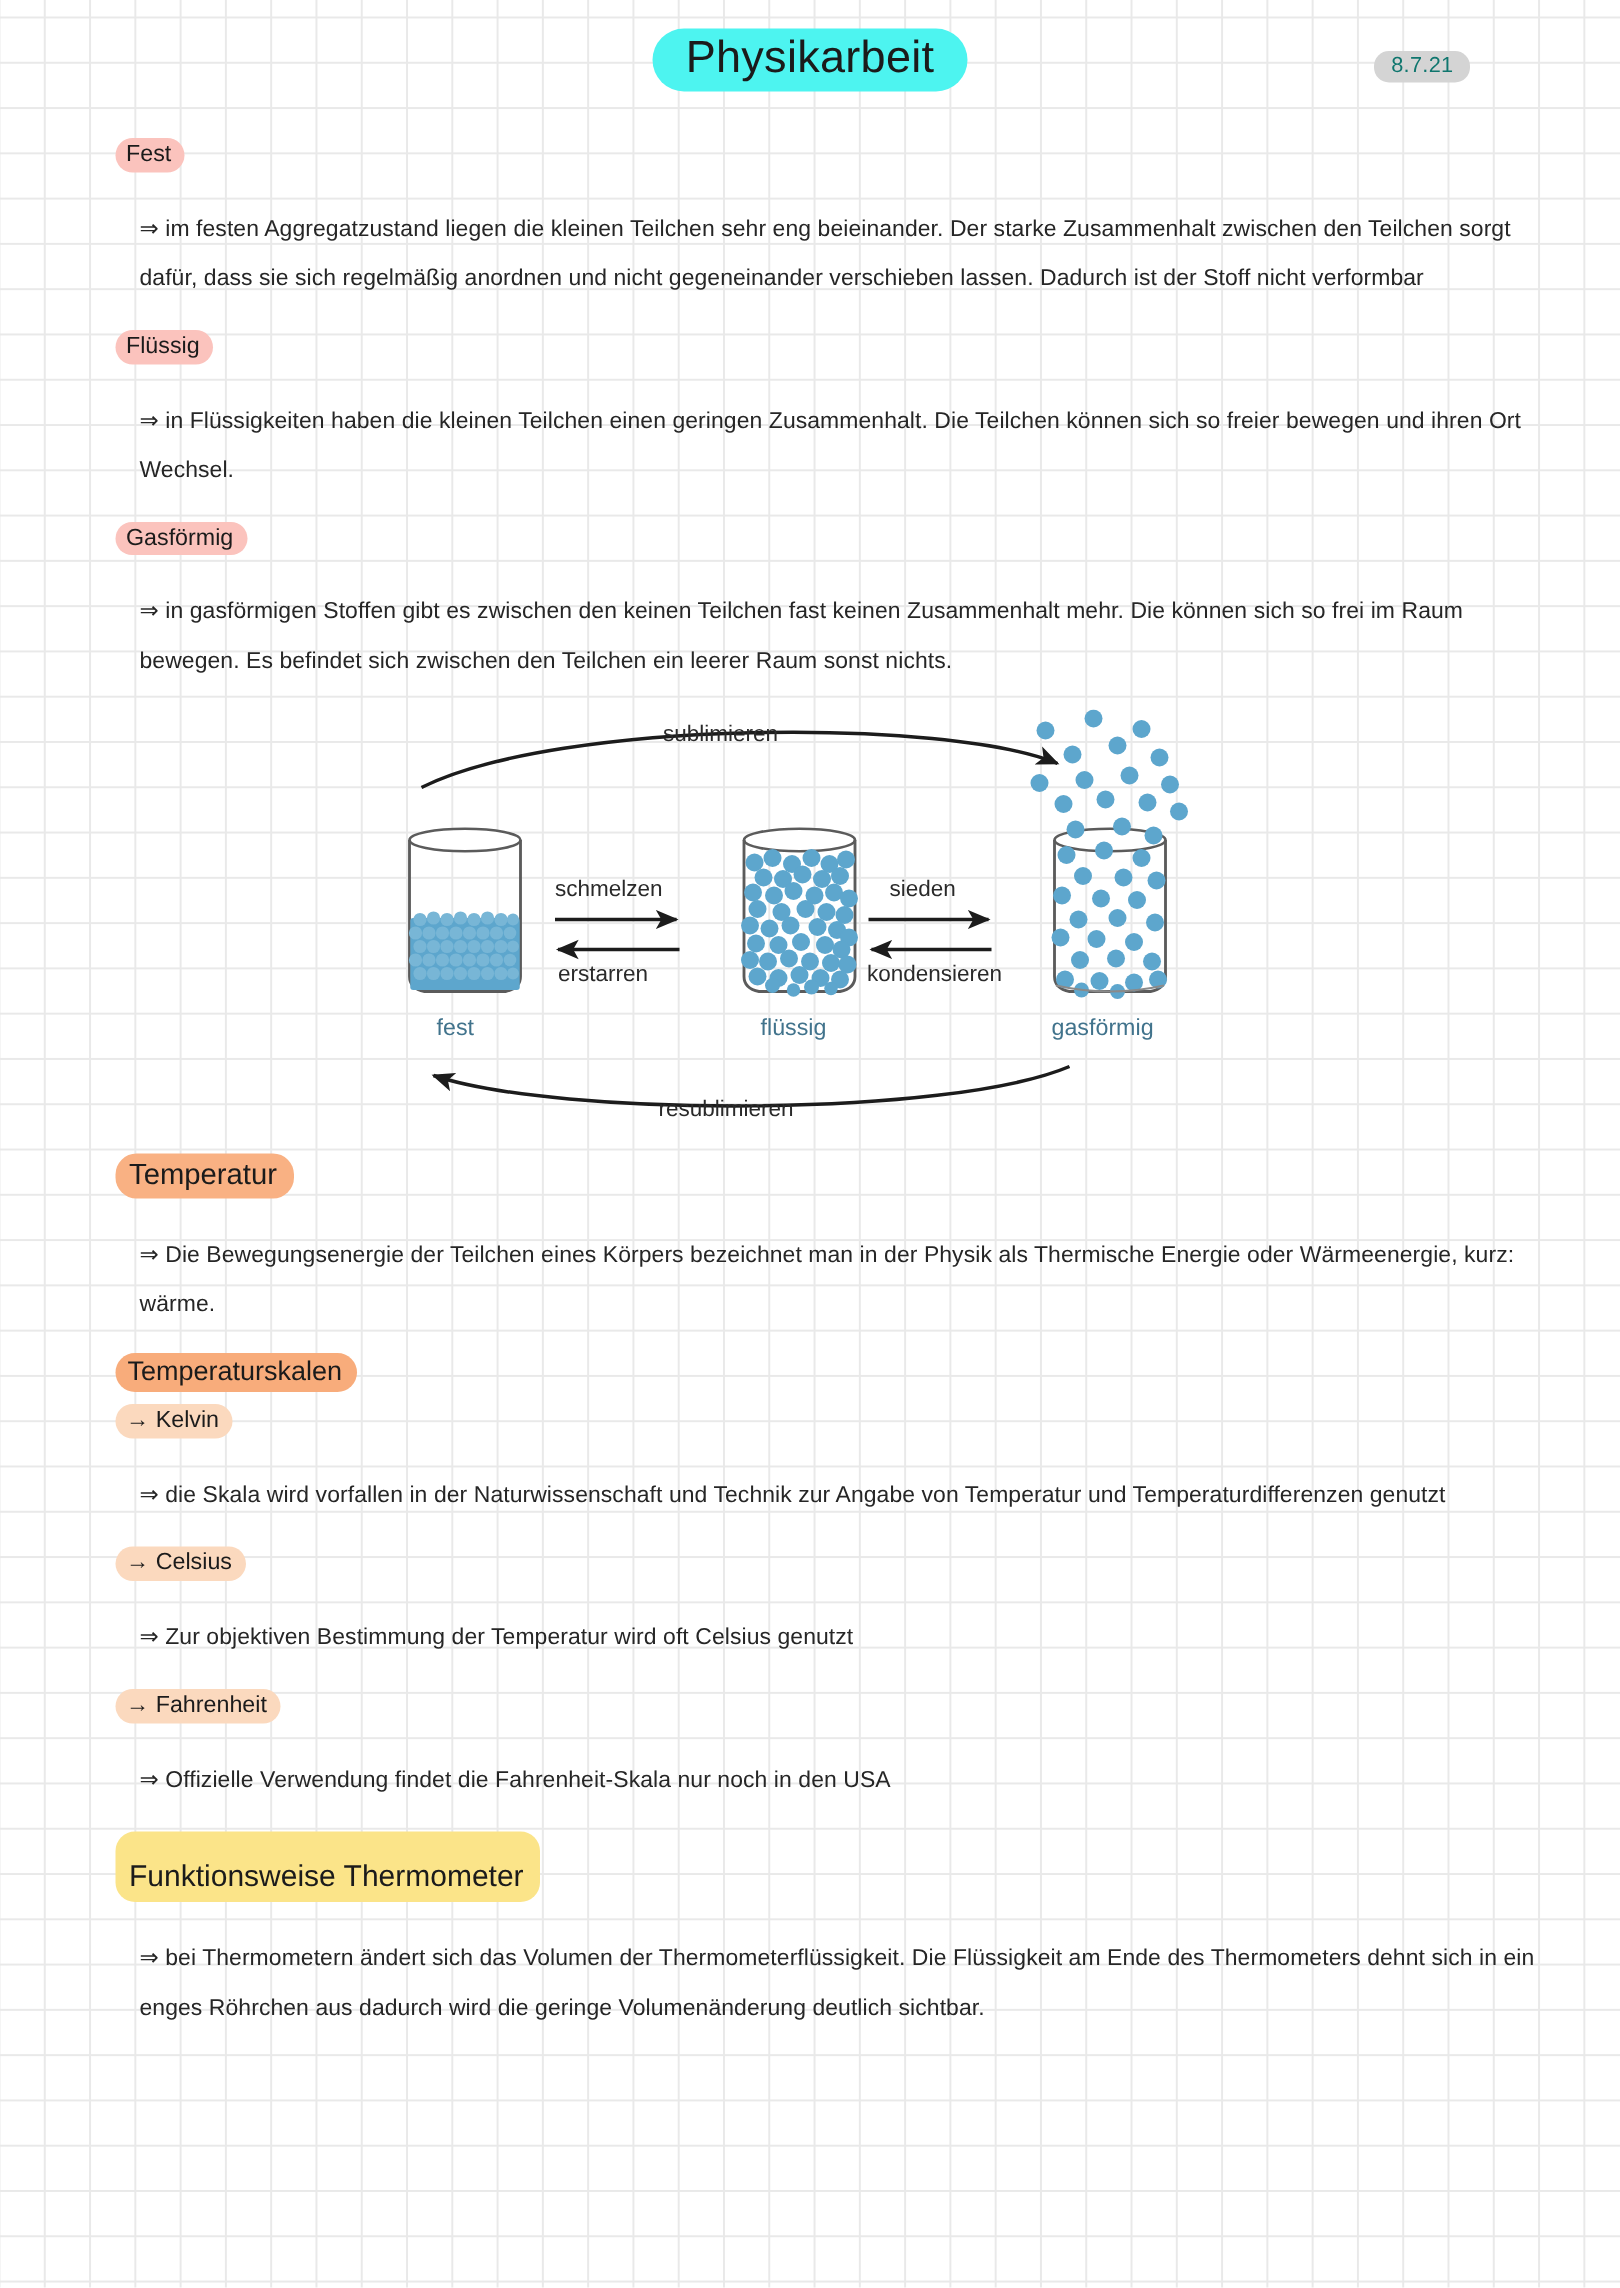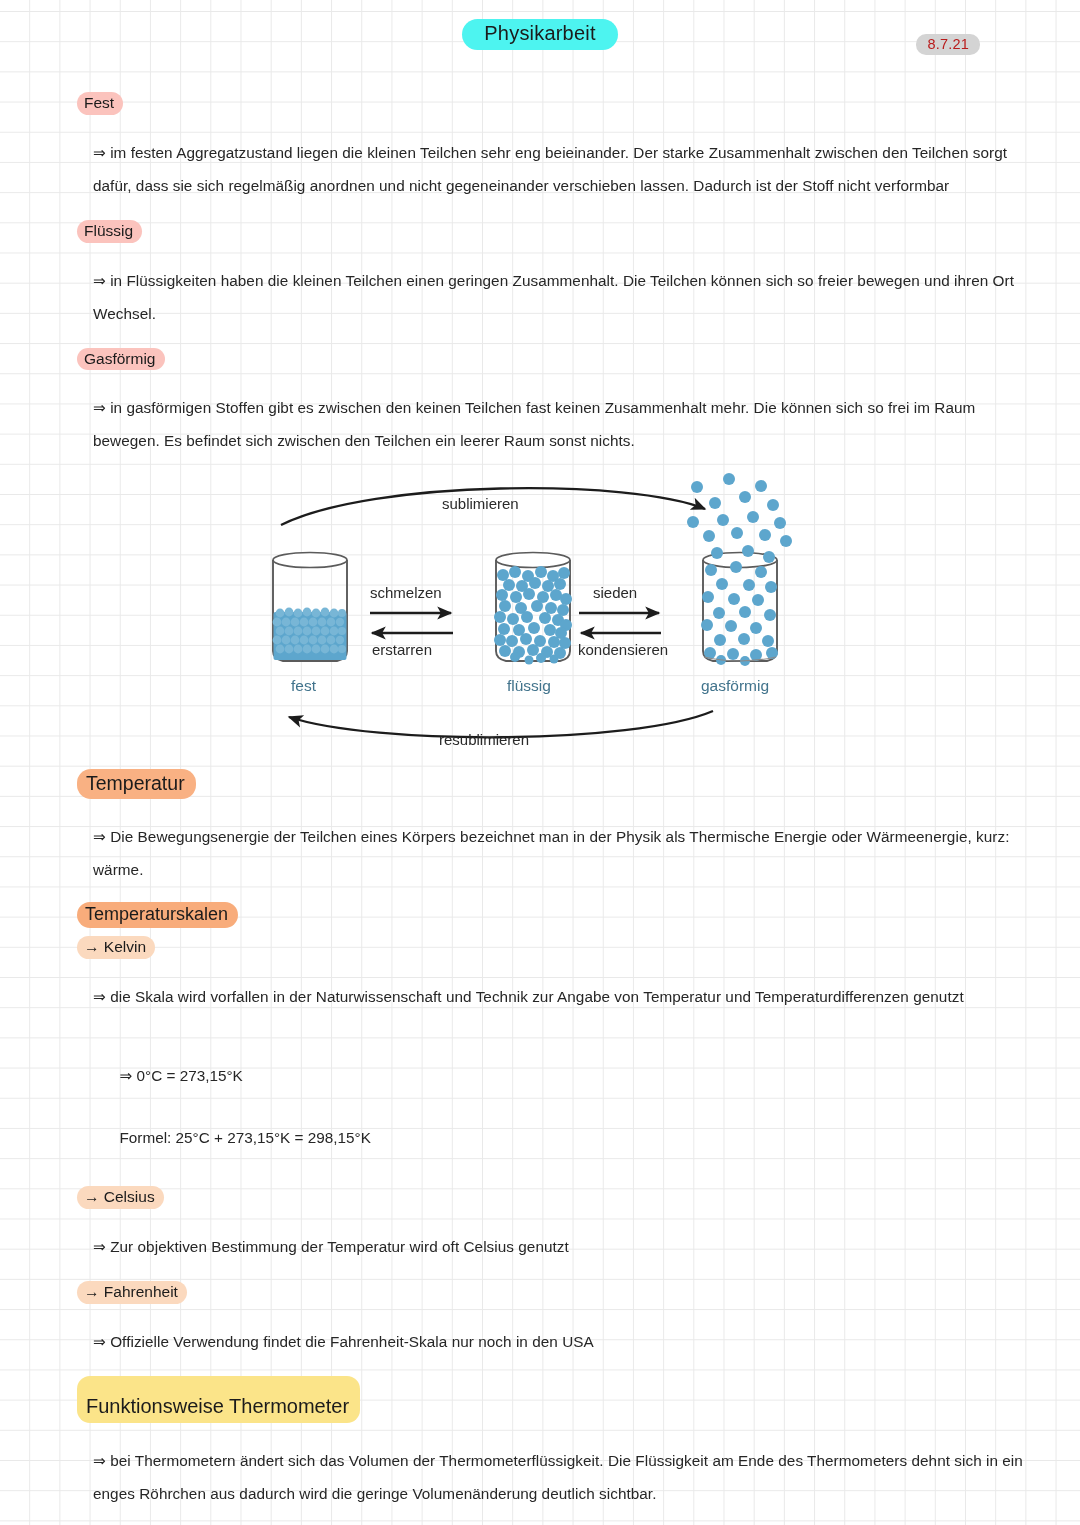--- a/index.html
+++ b/index.html
@@ -36,34 +36,34 @@
   }
   #doc-title {
     position: absolute;
     left: 0;
     right: 0;
     top: 19px;
     text-align: center;
   }
   #doc-title .hl {
     display: inline-block;
-    font-size: 20px;
+    font-size: 30px;
     line-height: 1.05;
     color: #1b1b1b;
     background: #4DF4F0;
     padding: 4px 22px 6px 22px;
     border-radius: 22px;
     letter-spacing: 0.2px;
   }
   #date-badge {
     position: absolute;
     right: 100px;
     top: 34px;
     font-size: 14.5px;
-    color: #b91c1c;
+    color: #0f766e;
     background: #d4d4d4;
     border-radius: 10px;
     padding: 2px 11px 3px 11px;
     letter-spacing: 0.2px;
   }
 
   
   #content {
     position: absolute;
     left: 77px;
@@ -377,21 +377,21 @@
             <circle cx="503" cy="182" r="6"></circle>
               <circle cx="519" cy="180" r="6"></circle>
             <circle cx="468" cy="187" r="5"></circle>
               <circle cx="492" cy="188" r="5"></circle>
           </g>
 
           <path d="M451 184 Q487 192 523 184" fill="none" stroke="#8a8a8a" stroke-width="1.2"></path>
         </g>
       </svg>
 
-      <div class="dlabel" style="left:189px; top:22px;">sublimieren</div>
+      <div class="dlabel" style="left:189px; top:8px;">sublimieren</div>
       <div class="dlabel" style="left:117px; top:111px;">schmelzen</div>
       <div class="dlabel" style="left:119px; top:168px;">erstarren</div>
       <div class="dlabel" style="left:340px; top:111px;">sieden</div>
       <div class="dlabel" style="left:325px; top:168px;">kondensieren</div>
       <div class="dlabel" style="left:186px; top:258px;">resublimieren</div>
 
       <div class="dstate" style="left:38px; top:204px;">fest</div>
       <div class="dstate" style="left:254px; top:204px;">flüssig</div>
       <div class="dstate" style="left:448px; top:204px;">gasförmig</div>
     </div>
@@ -404,25 +404,20 @@
 
     <div style="margin-top:2px;">
       <span class="chip h-orange-sm">Temperaturskalen</span>
       <div class="spacer-8"></div>
 
       
       <div>
         <span class="chip h-peach">→ Kelvin</span>
         <div class="spacer-5"></div>
         <p class="para">⇒ die Skala wird vorfallen in der Naturwissenschaft und Technik zur Angabe von Temperatur und Temperaturdifferenzen genutzt</p>
-        <div class="fline">
-          <span>⇒ 0°C = 273,15°K</span>
-          <span style="display:inline-block; width:72px;"></span>
-          <span>Formel: 25°C + 273,15°K = 298,15°K</span>
-        </div>
       </div>
       <div class="spacer-2"></div>
 
       
       <div>
         <span class="chip h-peach">→ Celsius</span>
         <div class="spacer-5"></div>
         <p class="para">⇒  Zur objektiven Bestimmung der Temperatur wird oft Celsius genutzt</p>
       </div>
       <div class="spacer-2"></div>

